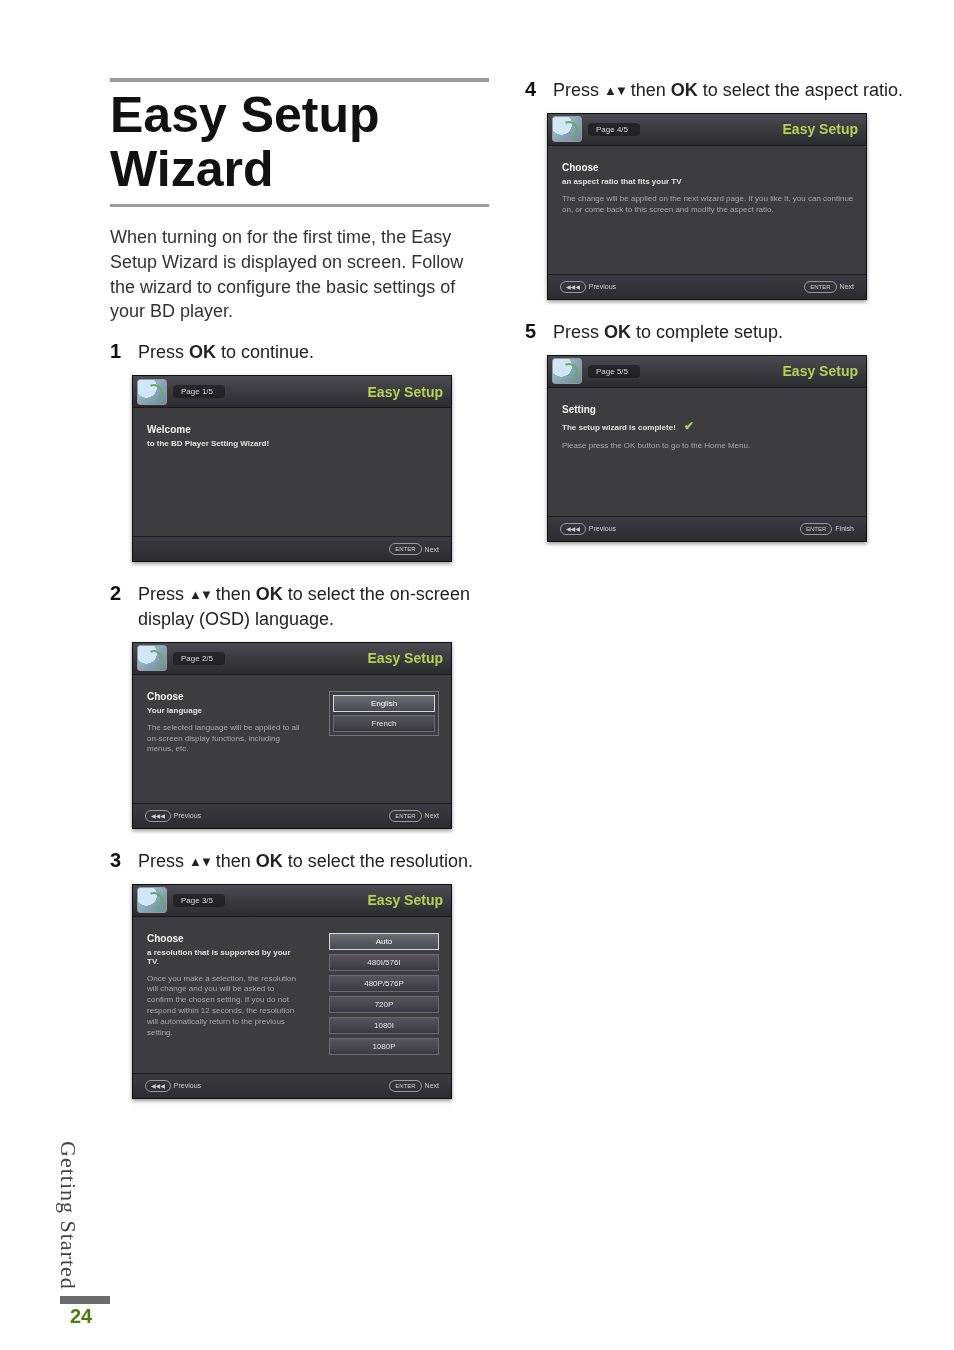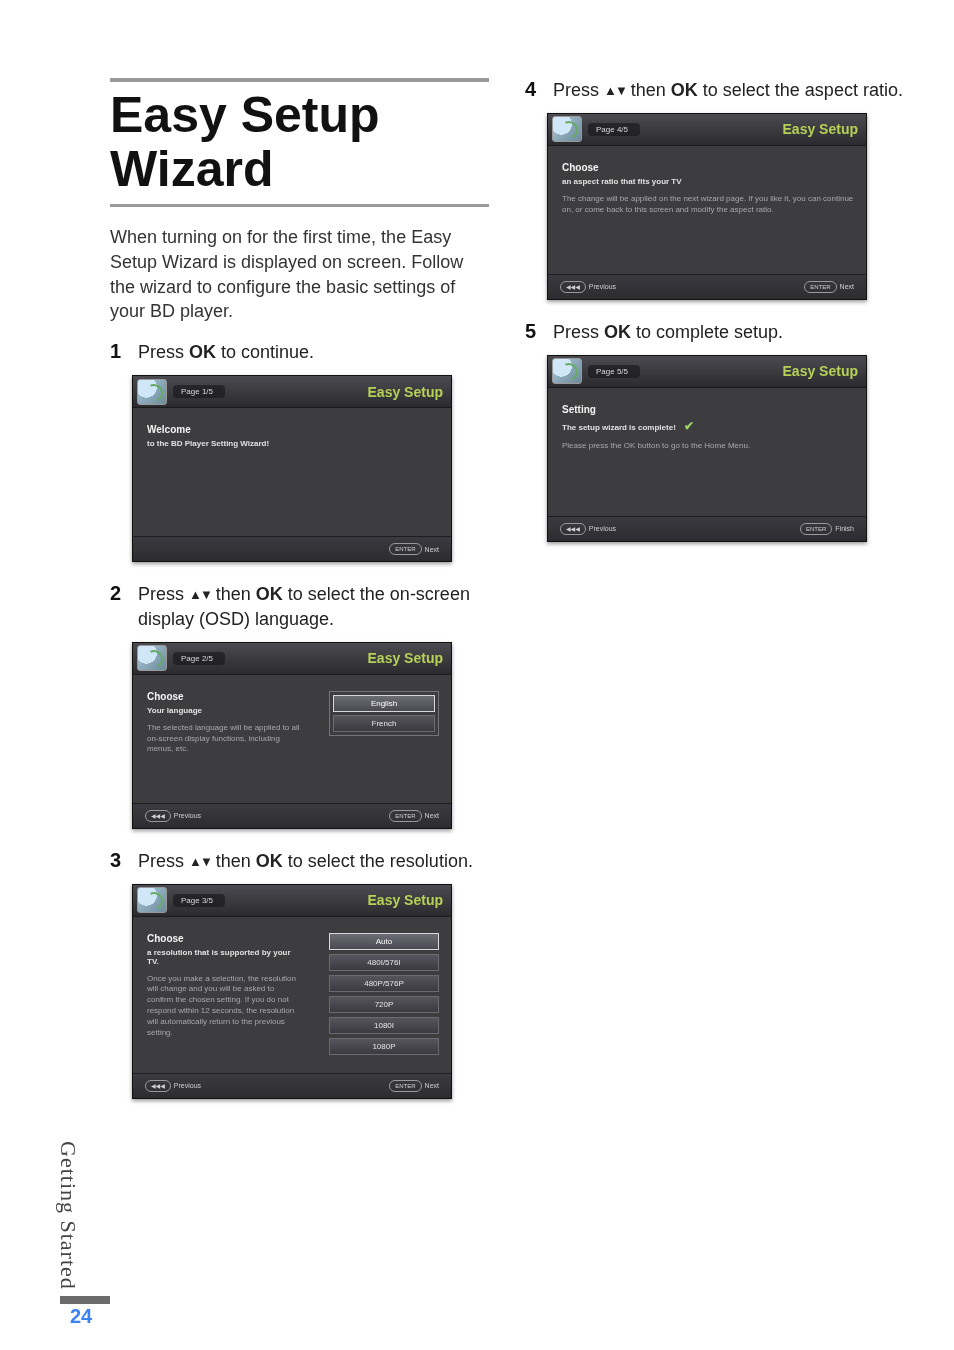--- a/index.html
+++ b/index.html
@@ -30,21 +30,21 @@
     color: #444;
     letter-spacing: 1px;
     font-family: "Times New Roman", serif;
   }
   .page-number {
     position: absolute;
     bottom: 22px;
     left: 70px;
     font-weight: bold;
     font-size: 20px;
-    color: #3b82f6;
+    color: #4d7c0f;
   }
   .page-bar {
     position: absolute;
     bottom: 46px;
     left: 60px;
     width: 50px;
     height: 8px;
     background: #6b6b6b;
   }
   .content {

